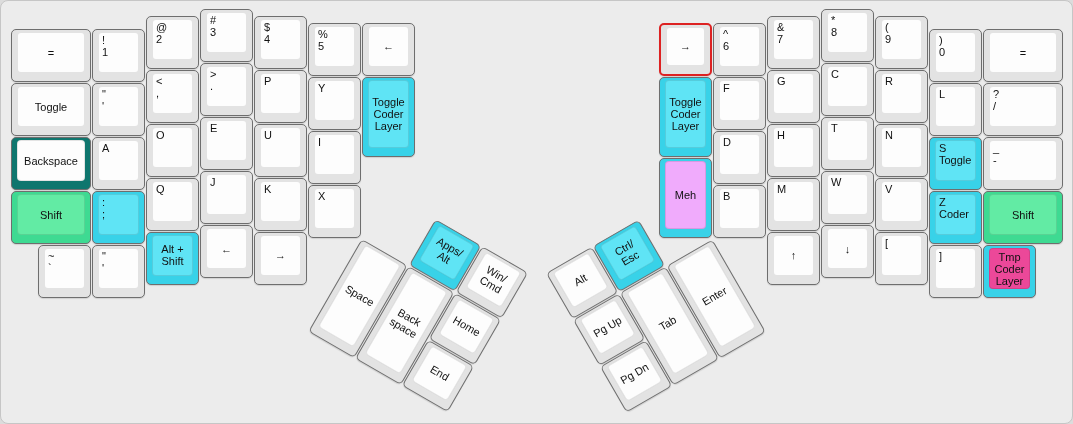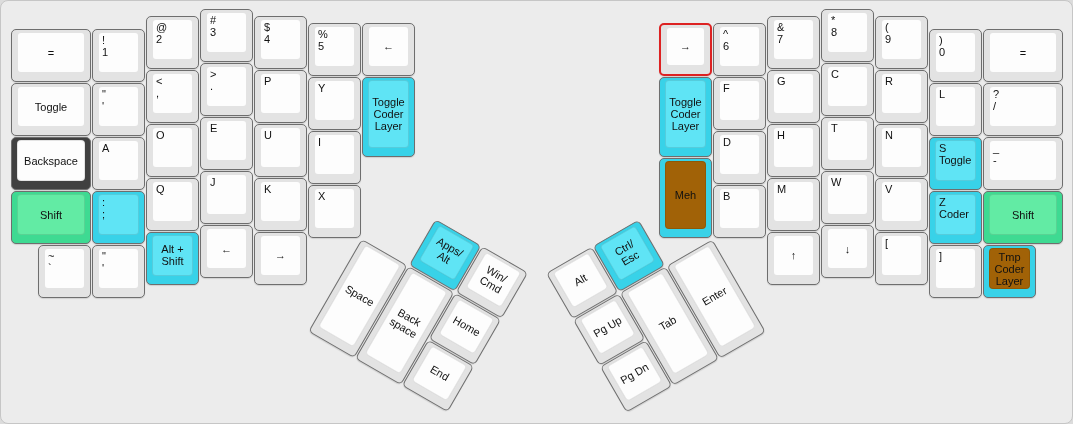--- a/index.html
+++ b/index.html
@@ -125,21 +125,21 @@
           <div class="legend-line">Y</div>
         </div>
       </div>
       <div class="key center" style="left: 361px; top: 75.5px; width: 53px; height: 80px; background: rgb(56, 210, 232); border-color: rgb(110, 110, 110);">
         <div class="keytop" style="background: rgb(95, 228, 245); color: rgb(17, 17, 17);">
           <div class="legend-line">Toggle</div>
           <div class="legend-line">Coder</div>
           <div class="legend-line">Layer</div>
         </div>
       </div>
-      <div class="key center" style="left: 10px; top: 136.25px; width: 80px; height: 53px; background: #404040; border-color: rgb(110, 110, 110);">
+      <div class="key center" style="left: 10px; top: 136.25px; width: 80px; height: 53px; background: #0f766e; border-color: rgb(110, 110, 110);">
         <div class="keytop" style="background: rgb(253, 253, 253); color: rgb(17, 17, 17);">
           <div class="legend-line">Backspace</div>
         </div>
       </div>
       <div class="key" style="left: 91px; top: 136.25px; width: 53px; height: 53px; background: rgb(227, 227, 227); border-color: rgb(110, 110, 110);">
         <div class="keytop" style="background: rgb(253, 253, 253); color: rgb(17, 17, 17);">
           <div class="legend-line">A</div>
         </div>
       </div>
       <div class="key" style="left: 145px; top: 122.75px; width: 53px; height: 53px; background: rgb(227, 227, 227); border-color: rgb(110, 110, 110);">
@@ -330,21 +330,21 @@
           <div class="legend-line">L</div>
         </div>
       </div>
       <div class="key" style="left: 982px; top: 82.25px; width: 80px; height: 53px; background: rgb(227, 227, 227); border-color: rgb(110, 110, 110);">
         <div class="keytop" style="background: rgb(253, 253, 253); color: rgb(17, 17, 17);">
           <div class="legend-line">?</div>
           <div class="legend-line">/</div>
         </div>
       </div>
       <div class="key center" style="left: 658px; top: 156.5px; width: 53px; height: 80px; background: rgb(56, 210, 232); border-color: rgb(110, 110, 110);">
-        <div class="keytop" style="background: #a16207; color: rgb(17, 17, 17);">
+        <div class="keytop" style="background: #f0abfc; color: rgb(17, 17, 17);">
           <div class="legend-line">Meh</div>
         </div>
       </div>
       <div class="key" style="left: 712px; top: 129.5px; width: 53px; height: 53px; background: rgb(227, 227, 227); border-color: rgb(110, 110, 110);">
         <div class="keytop" style="background: rgb(253, 253, 253); color: rgb(17, 17, 17);">
           <div class="legend-line">D</div>
         </div>
       </div>
       <div class="key" style="left: 766px; top: 122.75px; width: 53px; height: 53px; background: rgb(227, 227, 227); border-color: rgb(110, 110, 110);">
         <div class="keytop" style="background: rgb(253, 253, 253); color: rgb(17, 17, 17);">
@@ -418,21 +418,21 @@
         <div class="keytop" style="background: rgb(253, 253, 253); color: rgb(17, 17, 17);">
           <div class="legend-line">[</div>
         </div>
       </div>
       <div class="key" style="left: 928px; top: 244.25px; width: 53px; height: 53px; background: rgb(227, 227, 227); border-color: rgb(110, 110, 110);">
         <div class="keytop" style="background: rgb(253, 253, 253); color: rgb(17, 17, 17);">
           <div class="legend-line">]</div>
         </div>
       </div>
       <div class="key center" style="left: 982px; top: 244.25px; width: 53px; height: 53px; background: rgb(56, 210, 232); border-color: rgb(110, 110, 110);">
-        <div class="keytop" style="background: #a16207; color: rgb(17, 17, 17);">
+        <div class="keytop" style="background: #ec4899; color: rgb(17, 17, 17);">
           <div class="legend-line">Tmp</div>
           <div class="legend-line">Coder</div>
           <div class="legend-line">Layer</div>
         </div>
       </div>
     </div>
     <div class="keygroup" style="transform-origin: 712px 237.5px; transform: rotate(-30deg);">
       <div class="key center" style="left: 550px; top: 183.5px; width: 53px; height: 53px; background: rgb(227, 227, 227); border-color: rgb(110, 110, 110);">
         <div class="keytop" style="background: rgb(253, 253, 253); color: rgb(17, 17, 17);">
           <div class="legend-line">Alt</div>

